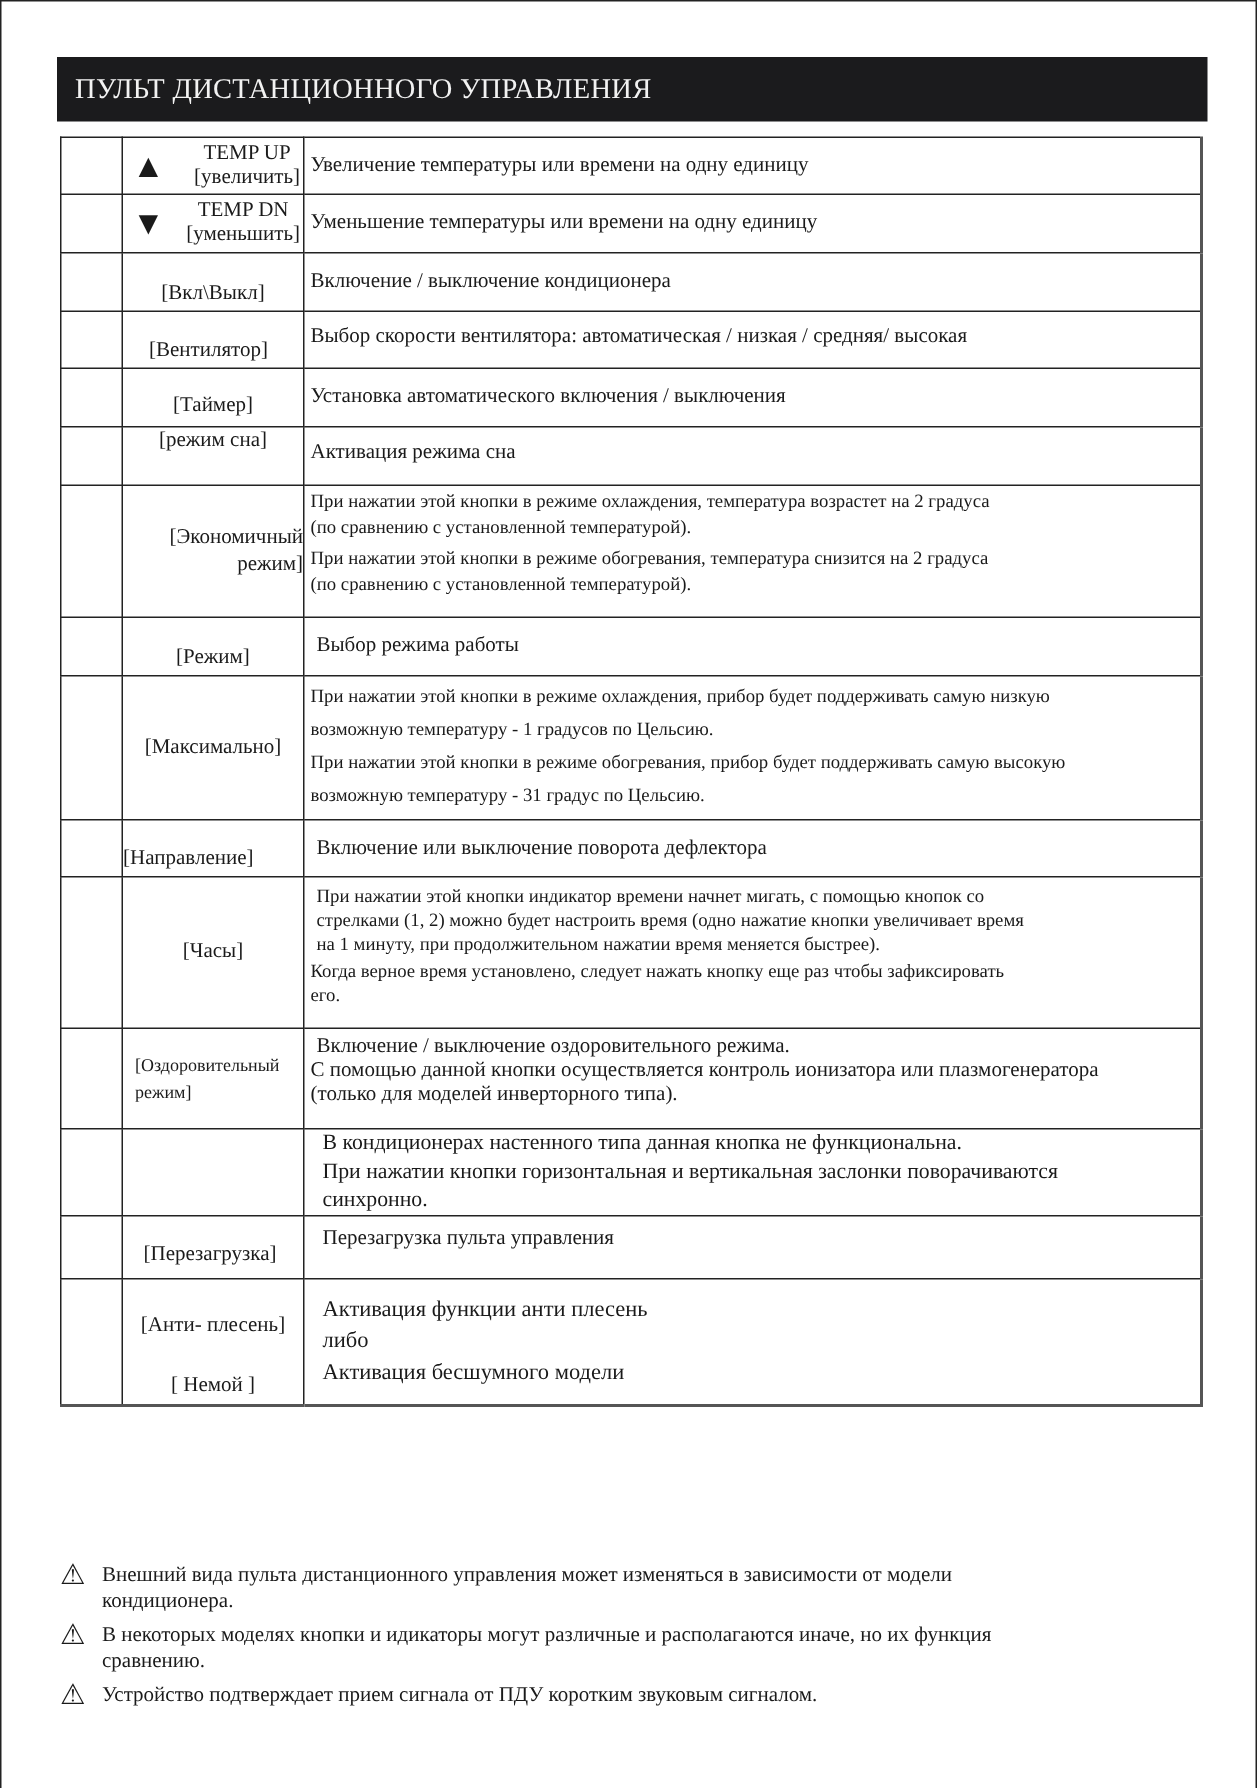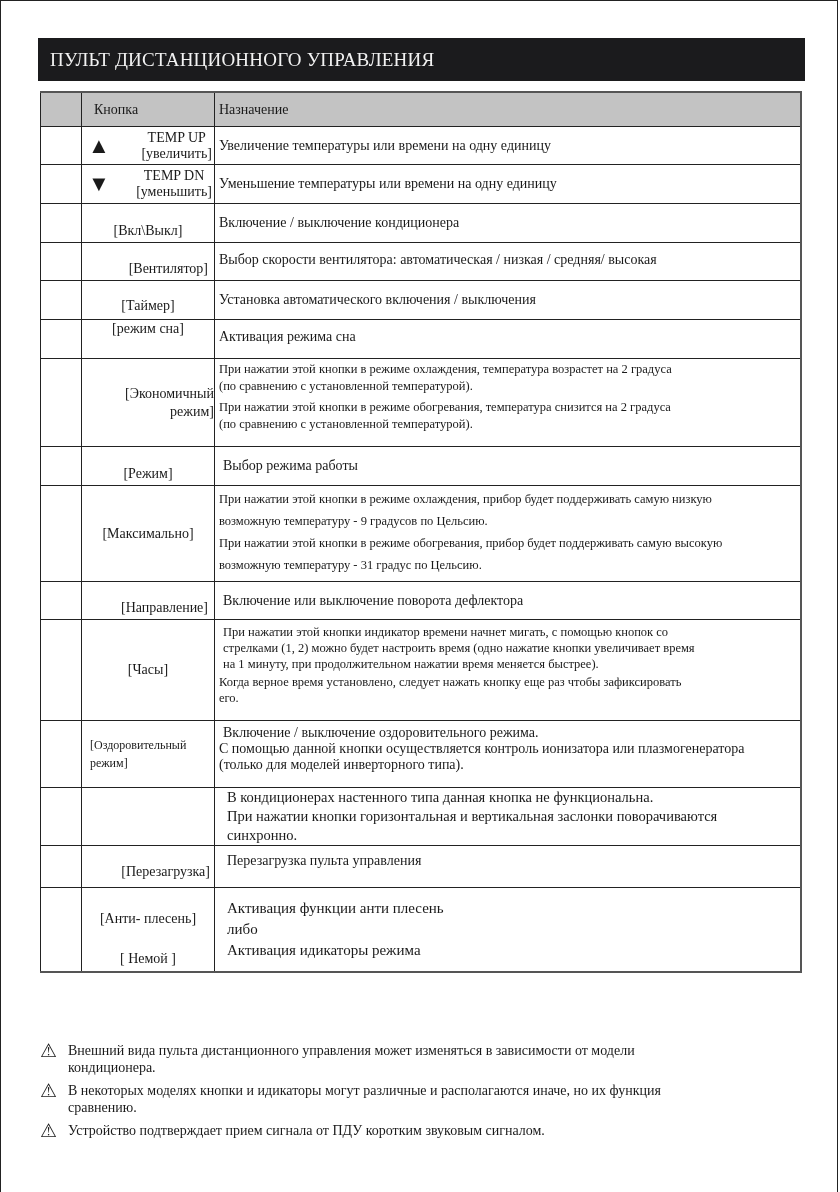--- a/index.html
+++ b/index.html
@@ -31,25 +31,20 @@
 </style>
 </head>
 <body>
 
 <div class="page-frame"></div>
 
 <div class="title-bar">ПУЛЬТ ДИСТАНЦИОННОГО УПРАВЛЕНИЯ</div>
 
 <table class="rc">
   <tbody>
-    <tr class="head">
-      <td class="c1"></td>
-      <td class="c2" style="text-align:left;padding-left:12px;">Кнопка</td>
-      <td class="c3">Назначение</td>
-    </tr>
 
     <tr style="height:38px">
       <td class="c1"></td>
       <td class="c2">
         <div class="arrow-cell">
           <span class="arrow">▲</span>
           <span class="arrow-lbl">
             <span class="btn-lbl">TEMP UP</span>
             <span class="btn-lbl">[увеличить]</span>
           </span>
@@ -79,21 +74,21 @@
     <tr style="height:39px">
       <td class="c1"></td>
       <td class="c2" style="vertical-align:bottom;padding-bottom:2px">[Вкл\Выкл]</td>
       <td class="c3">
           <p class="p">Включение / выключение кондиционера</p>
         </td>
     </tr>
 
     <tr style="height:38px">
       <td class="c1"></td>
-      <td class="c2" style="vertical-align:bottom;padding-bottom:2px;text-align:right;padding-right:6px">[Вентилятор]</td>
+      <td class="c2" style="vertical-align:bottom;padding-bottom:2px;text-align:center;padding-right:6px">[Вентилятор]</td>
       <td class="c3" style="vertical-align:top;padding-top:8px">
           <p class="p">Выбор скорости вентилятора: автоматическая / низкая / средняя/ высокая</p>
         </td>
     </tr>
 
     <tr style="height:39px">
       <td class="c1"></td>
       <td class="c2" style="vertical-align:bottom;padding-bottom:4px">[Таймер]</td>
       <td class="c3">
           <p class="p">Установка автоматического включения / выключения</p>
@@ -128,29 +123,29 @@
       <td class="c3" style="padding-left:8px !important">
           <p class="p">Выбор режима работы</p>
         </td>
     </tr>
 
     <tr style="height:96px">
       <td class="c1"></td>
       <td class="c2">[Максимально]</td>
       <td class="c3 small" style="vertical-align:top;padding-top:2px;line-height:22px">
         <p class="p">При нажатии этой кнопки  в режиме охлаждения, прибор будет поддерживать самую низкую</p>
-        <p class="p">возможную температуру - 9 градусов по Цельсию.</p>
+        <p class="p">возможную температуру - 1 градусов по Цельсию.</p>
         <p class="p">При нажатии этой кнопки в режиме обогревания, прибор будет поддерживать самую высокую</p>
         <p class="p">возможную температуру - 31 градус по Цельсию.</p>
       </td>
     </tr>
 
     <tr style="height:38px">
       <td class="c1"></td>
-      <td class="c2" style="vertical-align:bottom;padding-bottom:2px;text-align:right;padding-right:6px">[Направление]</td>
+      <td class="c2" style="vertical-align:bottom;padding-bottom:2px;text-align:left;padding-right:6px">[Направление]</td>
       <td class="c3" style="padding-left:8px !important">
           <p class="p">Включение или выключение поворота дефлектора</p>
         </td>
     </tr>
 
     <tr style="height:101px">
       <td class="c1"></td>
       <td class="c2">[Часы]</td>
       <td class="c3 small" style="vertical-align:top;padding-top:4px;line-height:16px">
         <p class="p" style="padding-left:4px">При нажатии этой кнопки индикатор времени начнет мигать, с помощью кнопок со</p>
@@ -180,36 +175,36 @@
       <td class="c2"></td>
       <td class="c3" style="vertical-align:top;padding-top:0;padding-left:12px !important;line-height:19px;font-size:14.5px">
         <p class="p">В кондиционерах настенного типа данная кнопка не функциональна.</p>
         <p class="p">При нажатии кнопки горизонтальная  и вертикальная заслонки поворачиваются</p>
         <p class="p">синхронно.</p>
       </td>
     </tr>
 
     <tr style="height:42px">
       <td class="c1"></td>
-      <td class="c2" style="vertical-align:bottom;padding-bottom:6px;text-align:right;padding-right:4px">[Перезагрузка]</td>
+      <td class="c2" style="vertical-align:bottom;padding-bottom:6px;padding-right:4px">[Перезагрузка]</td>
       <td class="c3" style="vertical-align:top;padding-top:6px;padding-left:12px !important">
           <p class="p">Перезагрузка пульта управления</p>
         </td>
     </tr>
 
     <tr class="bottomline" style="height:84px">
       <td class="c1"></td>
       <td class="c2">
         <span class="btn-lbl" style="margin-top:20px">[Анти- плесень]</span>
         <span class="btn-lbl" style="margin-top:22px">[ Немой  ]</span>
       </td>
       <td class="c3" style="padding-left:12px !important;font-size:15px;line-height:21px">
         <p class="p">Активация функции анти плесень</p>
         <p class="p">либо</p>
-        <p class="p">Активация идикаторы режима</p>
+        <p class="p">Активация бесшумного модели</p>
       </td>
     </tr>
   </tbody>
 </table>
 
 <div class="notes">
   <div class="note">
     <span class="warn">⚠</span>
     <div>
       <div>Внешний вида пульта дистанционного управления может изменяться в зависимости от модели</div>

